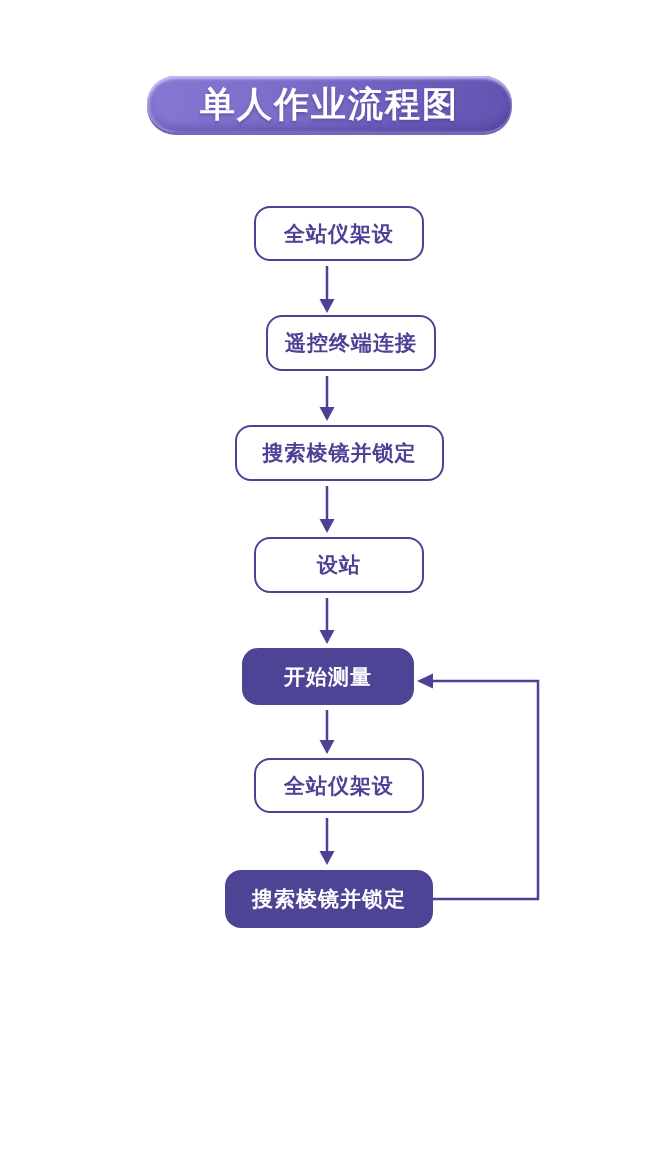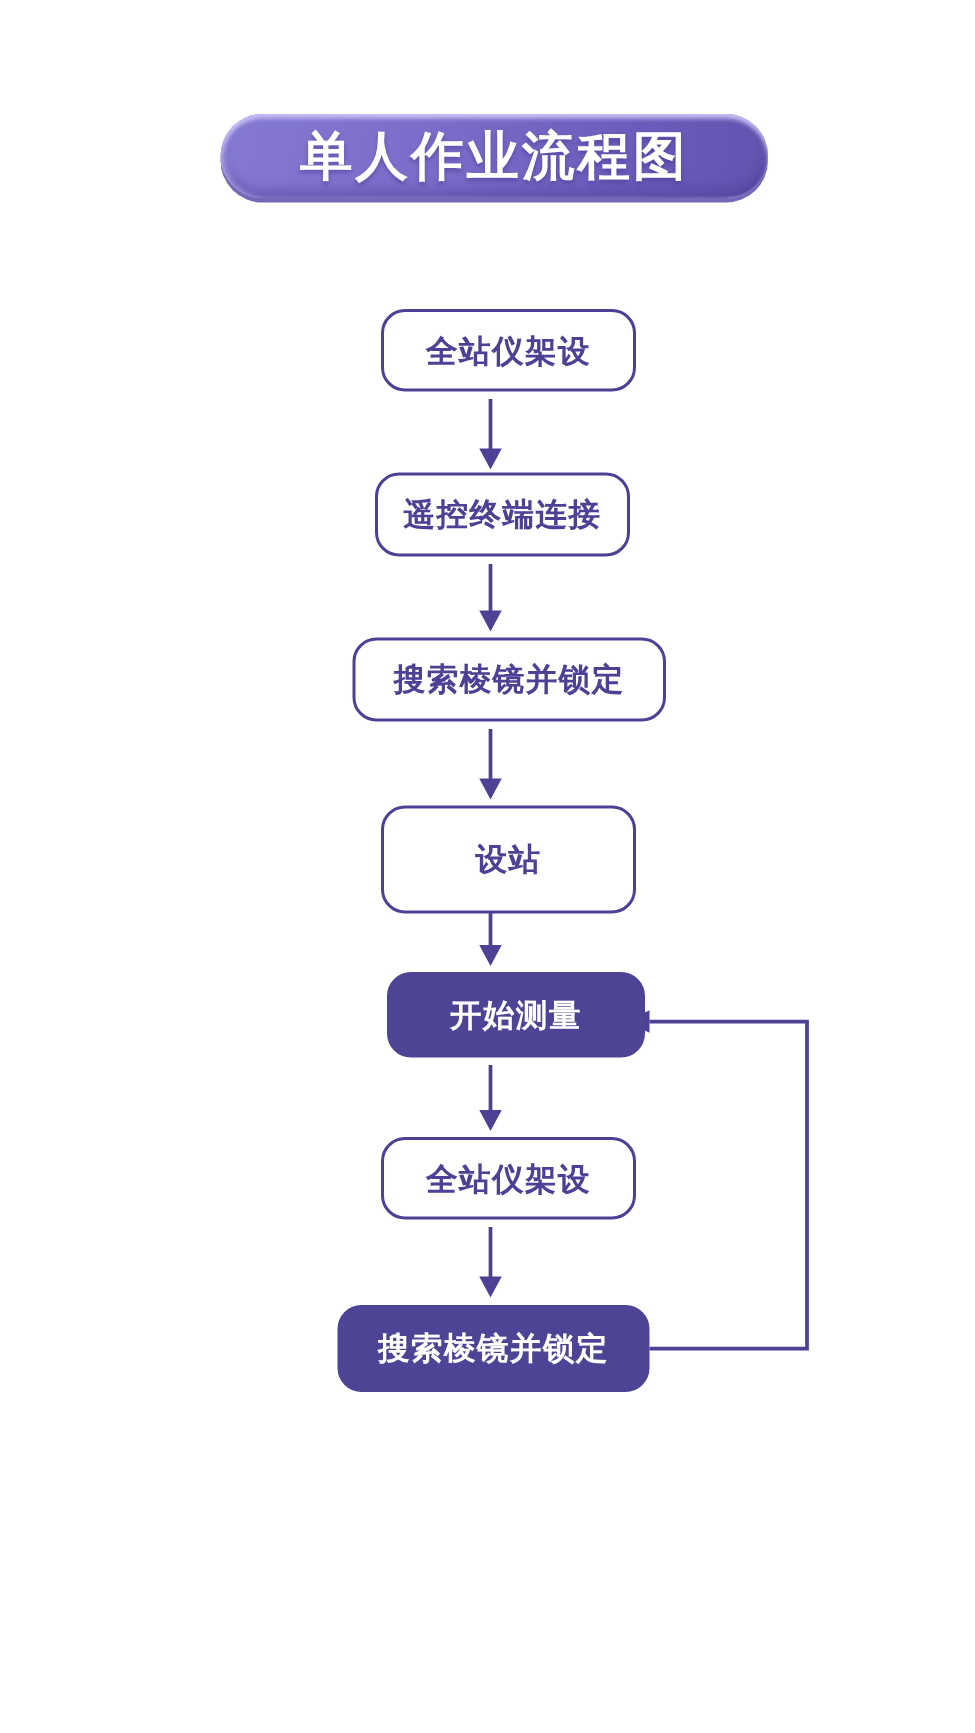--- a/index.html
+++ b/index.html
@@ -57,24 +57,24 @@
     border: 2.5px solid #4c4195;
     color: #4c4195;
     margin-left: 12px;
   }
   .node.filled {
     background: #4e4496;
     border: 2.5px solid #4e4496;
     color: #ffffff;
   }
   .n1 { left: 242px; top: 206px; width: 170px; height: 55px; }
-  .n2 { left: 238px; top: 315px; width: 170px; height: 56px; }
+  .n2 { left: 254px; top: 315px; width: 170px; height: 56px; }
   .n3 { left: 223px; top: 425px; width: 209px; height: 56px; }
-  .n4 { left: 242px; top: 537px; width: 170px; height: 72px; }
-  .n5 { left: 258px; top: 648px; width: 172px; height: 57px; }
+  .n4 { left: 242px; top: 537px; width: 170px; height: 56px; }
+  .n5 { left: 242px; top: 648px; width: 172px; height: 57px; }
   .n6 { left: 242px; top: 758px; width: 170px; height: 55px; }
   .n7 { left: 225px; top: 870px; width: 208px; height: 58px; }
   svg.arrows {
     position: absolute;
     left: 0;
     top: 0;
     pointer-events: none;
   }
   svg.arrows line, svg.arrows polyline {
     stroke: #4c4195;

